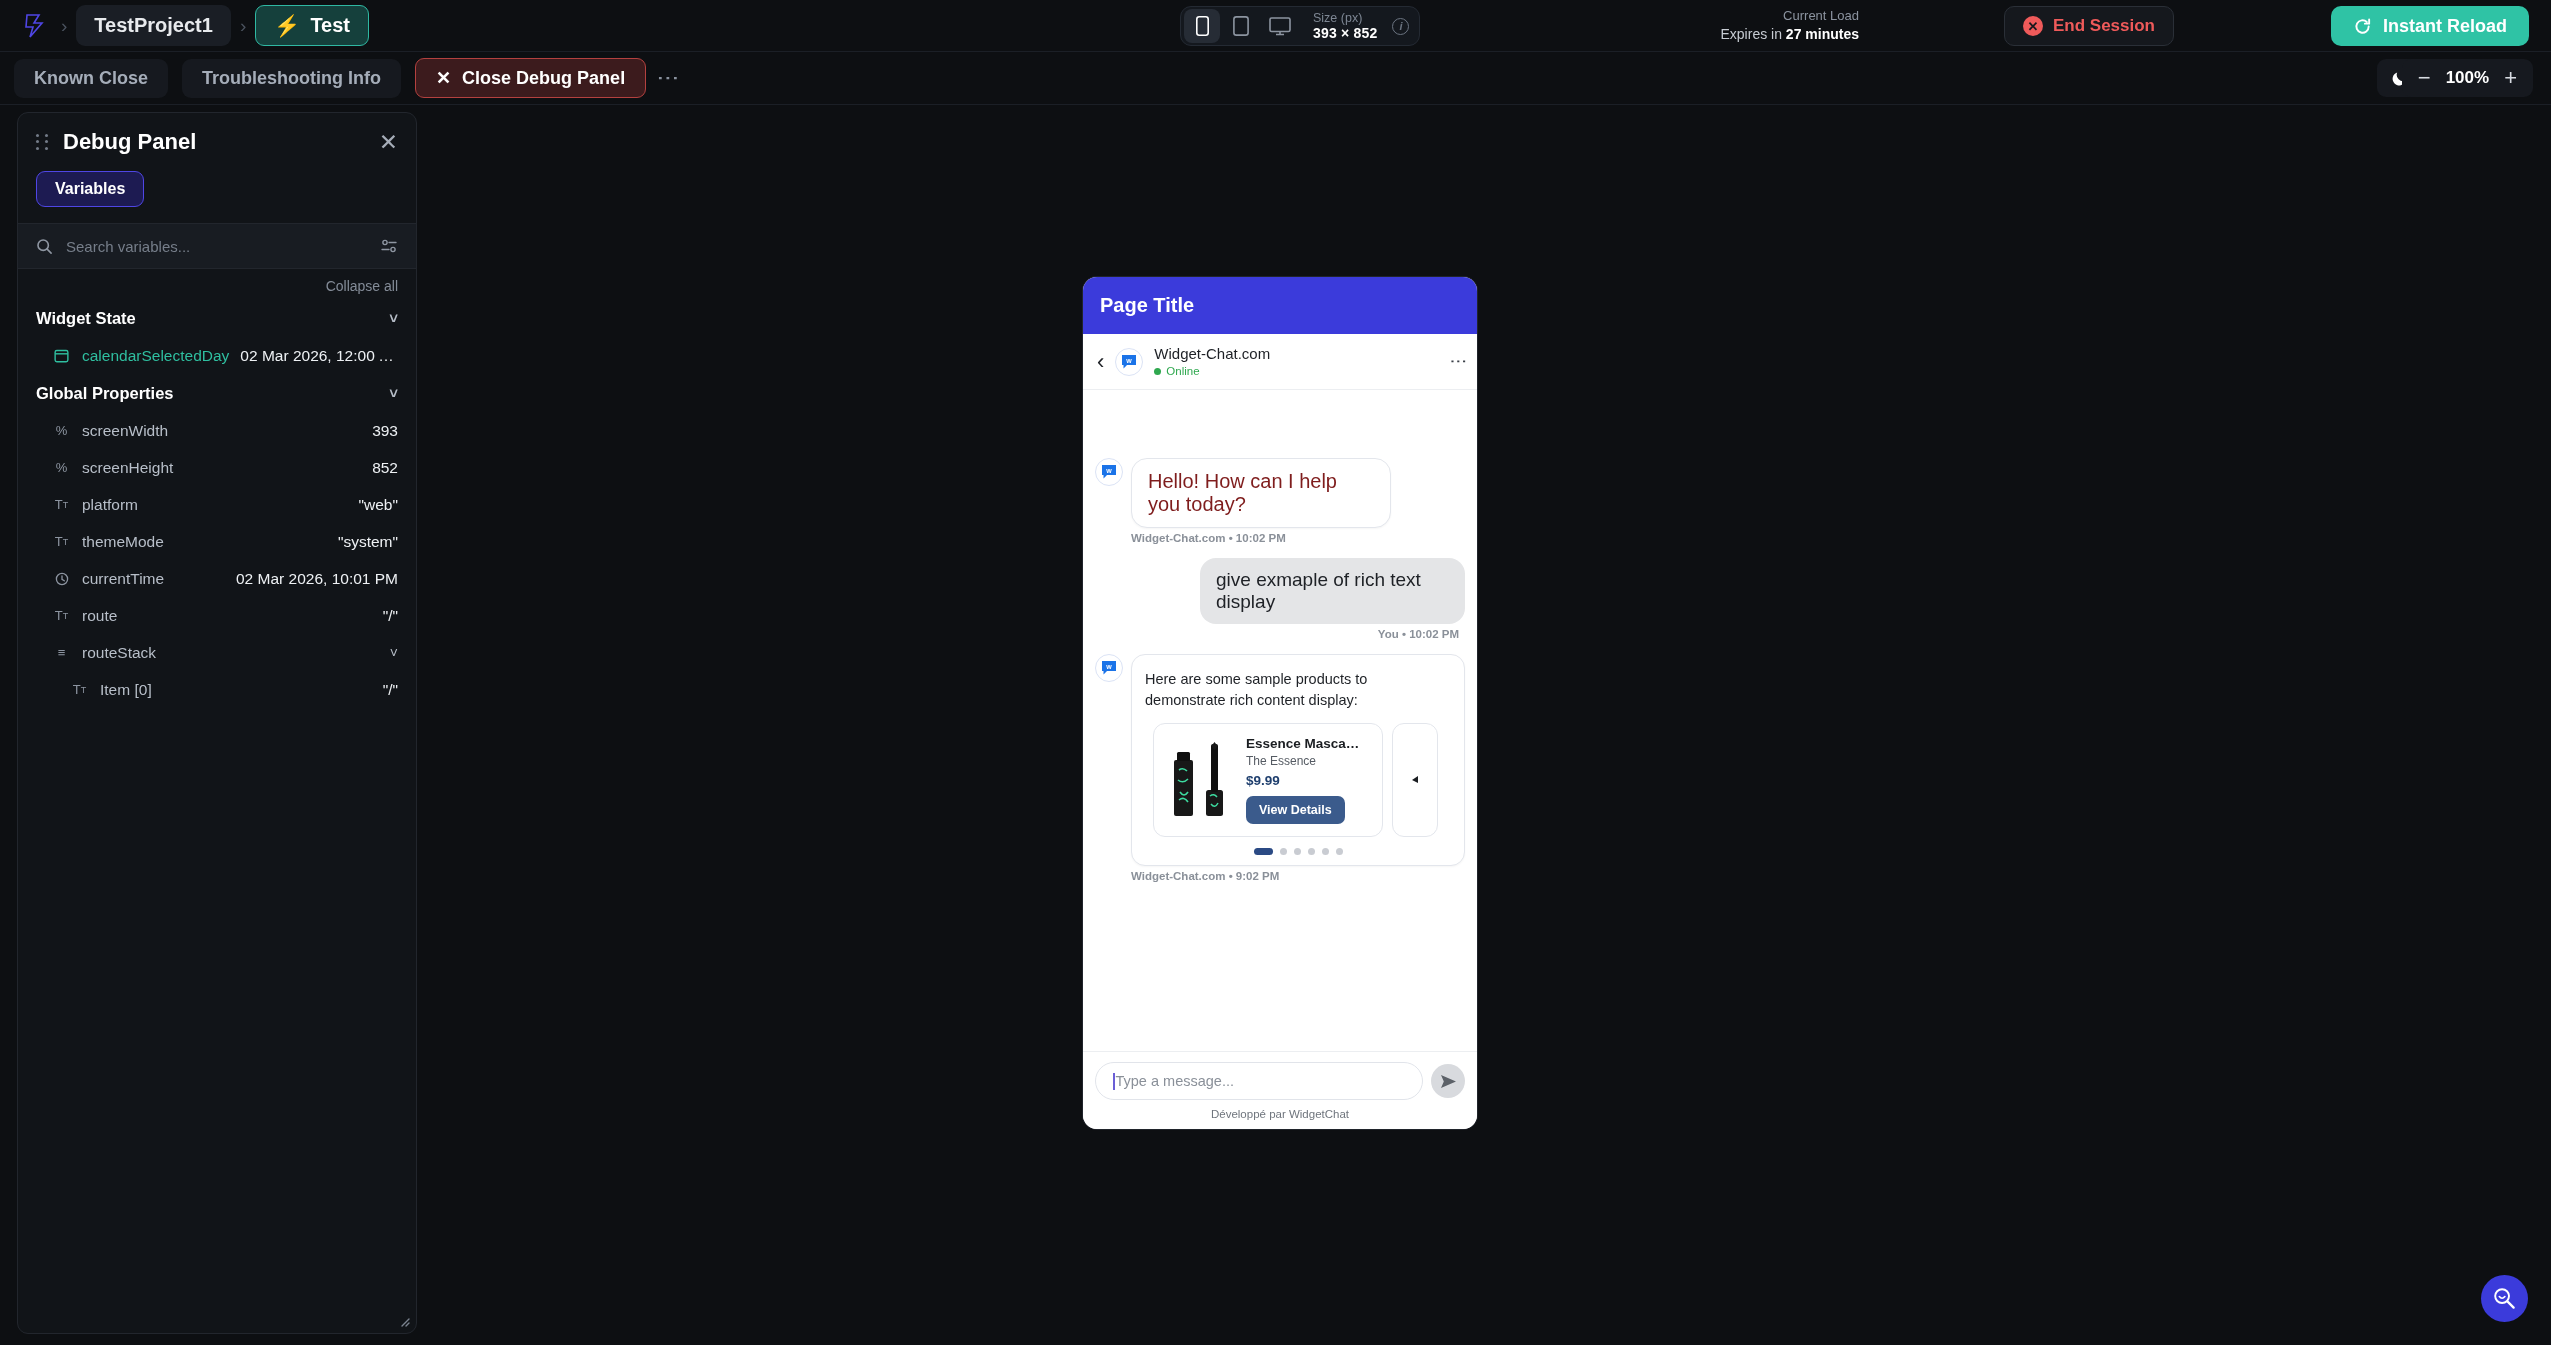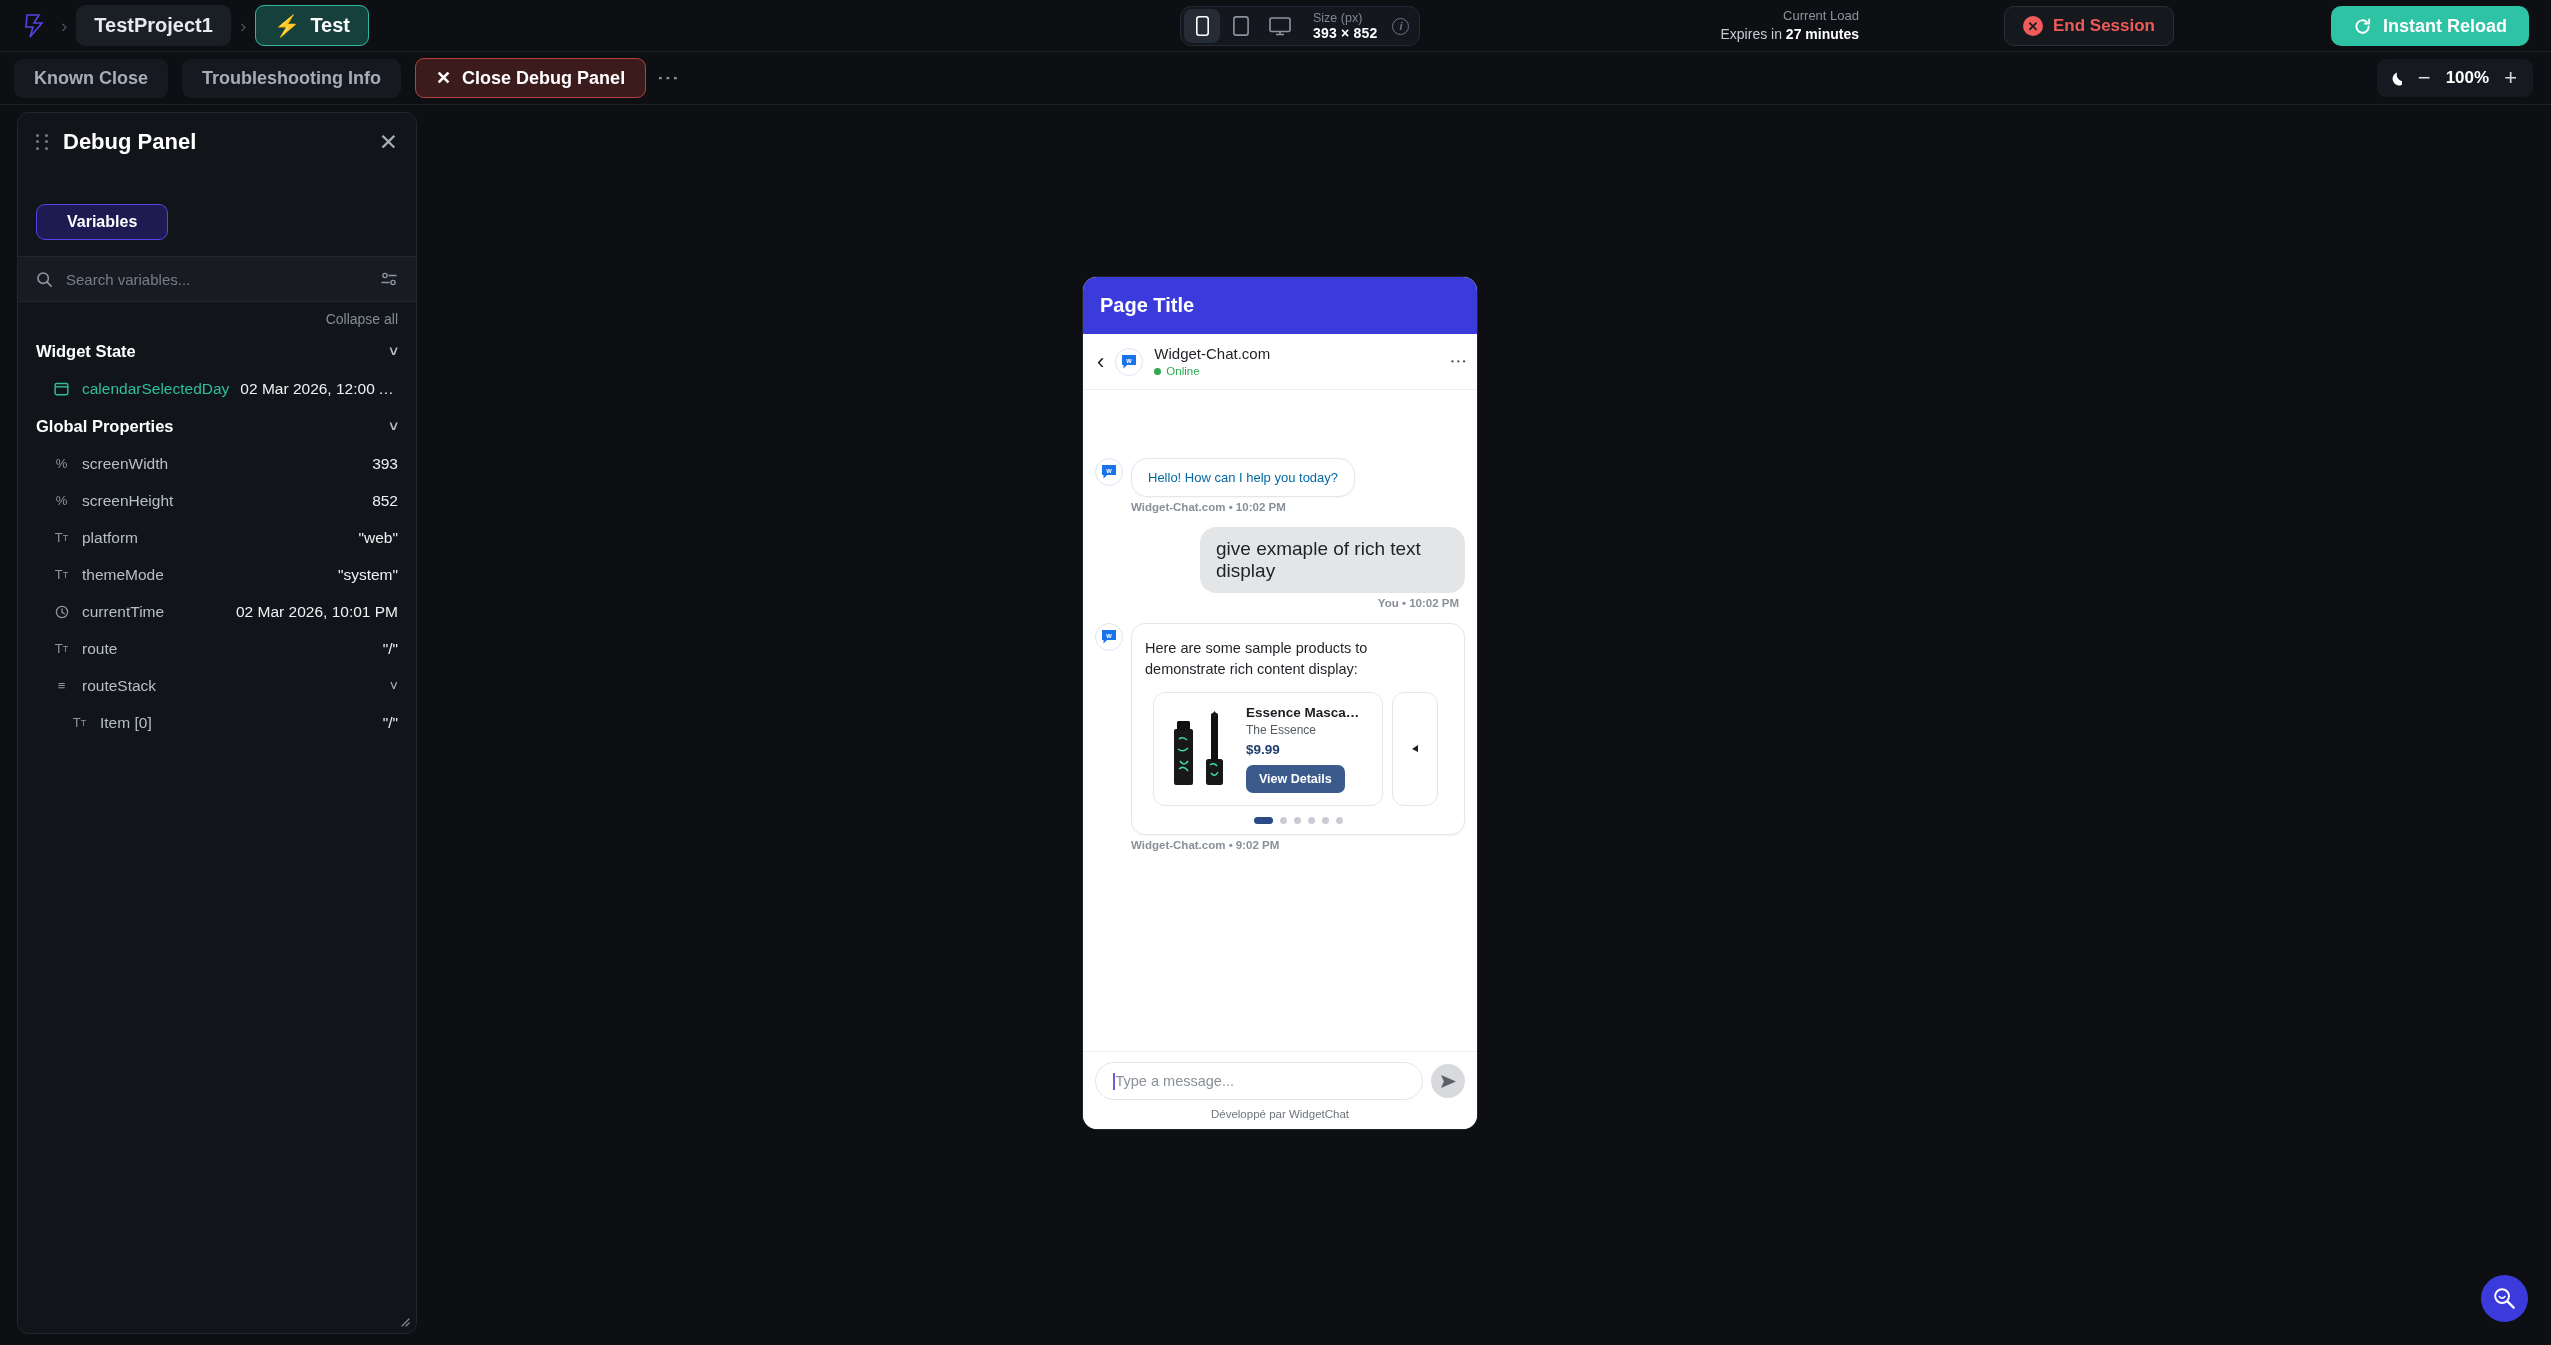--- a/index.html
+++ b/index.html
@@ -99,21 +99,21 @@
   }
   .dp-head { height: 58px; display: flex; align-items: center; padding: 0 18px; flex: none; }
   .grip6 { width: 14px; height: 16px; display: grid;
     grid-template-columns: 1fr 1fr; grid-template-rows: 1fr 1fr 1fr; gap: 3px; margin-right: 13px; }
   .grip6 i { width: 3px; height: 3px; background: #737b87; border-radius: 50%; display: block; }
   .dp-title { color: #ffffff; font-size: 22px; font-weight: 700; }
   .dp-close { margin-left: auto; color: #a6adb8; font-size: 23px; line-height: 1; }
   .dp-tabs { padding: 0 18px 16px; flex: none; }
   .tab-variables {
     display: inline-block; background: #1d1b52; border: 1.5px solid #4f46e5;
-    color: #ffffff; font-size: 16px; font-weight: 700; padding: 8px 30px; border-radius: 9px; margin-top: 33px;
+    color: #ffffff; font-size: 16px; font-weight: 700; padding: 8px 18px; border-radius: 9px;
   }
   .dp-search { height: 46px; background: #181c22; border-top: 1px solid #22262d;
     border-bottom: 1px solid #22262d; display: flex; align-items: center;
     padding: 0 18px; gap: 13px; flex: none; }
   .dp-search input {
     flex: 1; background: transparent; border: none; outline: none;
     color: #cfd4db; font-size: 15px; font-family: inherit;
   }
   .dp-search input::placeholder { color: #767e8a; }
   .collapse-row { padding: 8px 18px 4px; text-align: right; flex: none; }
@@ -153,21 +153,21 @@
   .ch-meta { line-height: 1.25; }
   .ch-name { color: #1e2126; font-size: 15px; }
   .ch-status { color: #2fa84f; font-size: 11.5px; display: flex; align-items: center; gap: 5px; }
   .dot-online { width: 7px; height: 7px; border-radius: 50%; background: #2fa84f; display: inline-block; }
   .ch-kebab { margin-left: auto; color: #3a3f47; font-size: 17px; line-height: .6;
     writing-mode: vertical-rl; }
   .chat-body { flex: 1; background: #ffffff; padding: 14px 12px 8px; overflow: hidden; position: relative; }
   .msg-row { display: flex; gap: 8px; margin-bottom: 4px; }
   .msg-row.me { justify-content: flex-end; }
   .bub-bot { background: #ffffff; border: 1px solid #e3e6ec; border-radius: 16px;
-    padding: 11px 16px; color: #0369a1; font-size: 13px; max-width: 260px;
+    padding: 11px 16px; color: #7f1d1d; font-size: 20px; max-width: 260px;
     box-shadow: 0 1px 2px rgba(0,0,0,.04); }
   .bub-me { background: #e4e5e7; border-radius: 16px; padding: 11px 16px;
     color: #1e2126; font-size: 19px; max-width: 265px; }
   .stamp { font-size: 11.5px; color: #8a9099; margin: 2px 0 14px 36px; font-weight: bold; }
   .stamp.right { text-align: right; margin: 2px 6px 14px 0; }
   .rich-card { background: #ffffff; border: 1px solid #e3e6ec; border-radius: 14px;
     padding: 14px 13px 10px; box-shadow: 0 1px 2px rgba(0,0,0,.04); flex: 1; overflow: hidden; }
   .rich-text { color: #1e2126; font-size: 14.5px; line-height: 1.45; margin-bottom: 12px; }
   .carousel { display: flex; gap: 9px; overflow: hidden; padding-left: 8px; }
   .prod-card { border: 1px solid #e3e6ec; border-radius: 12px; padding: 10px;

